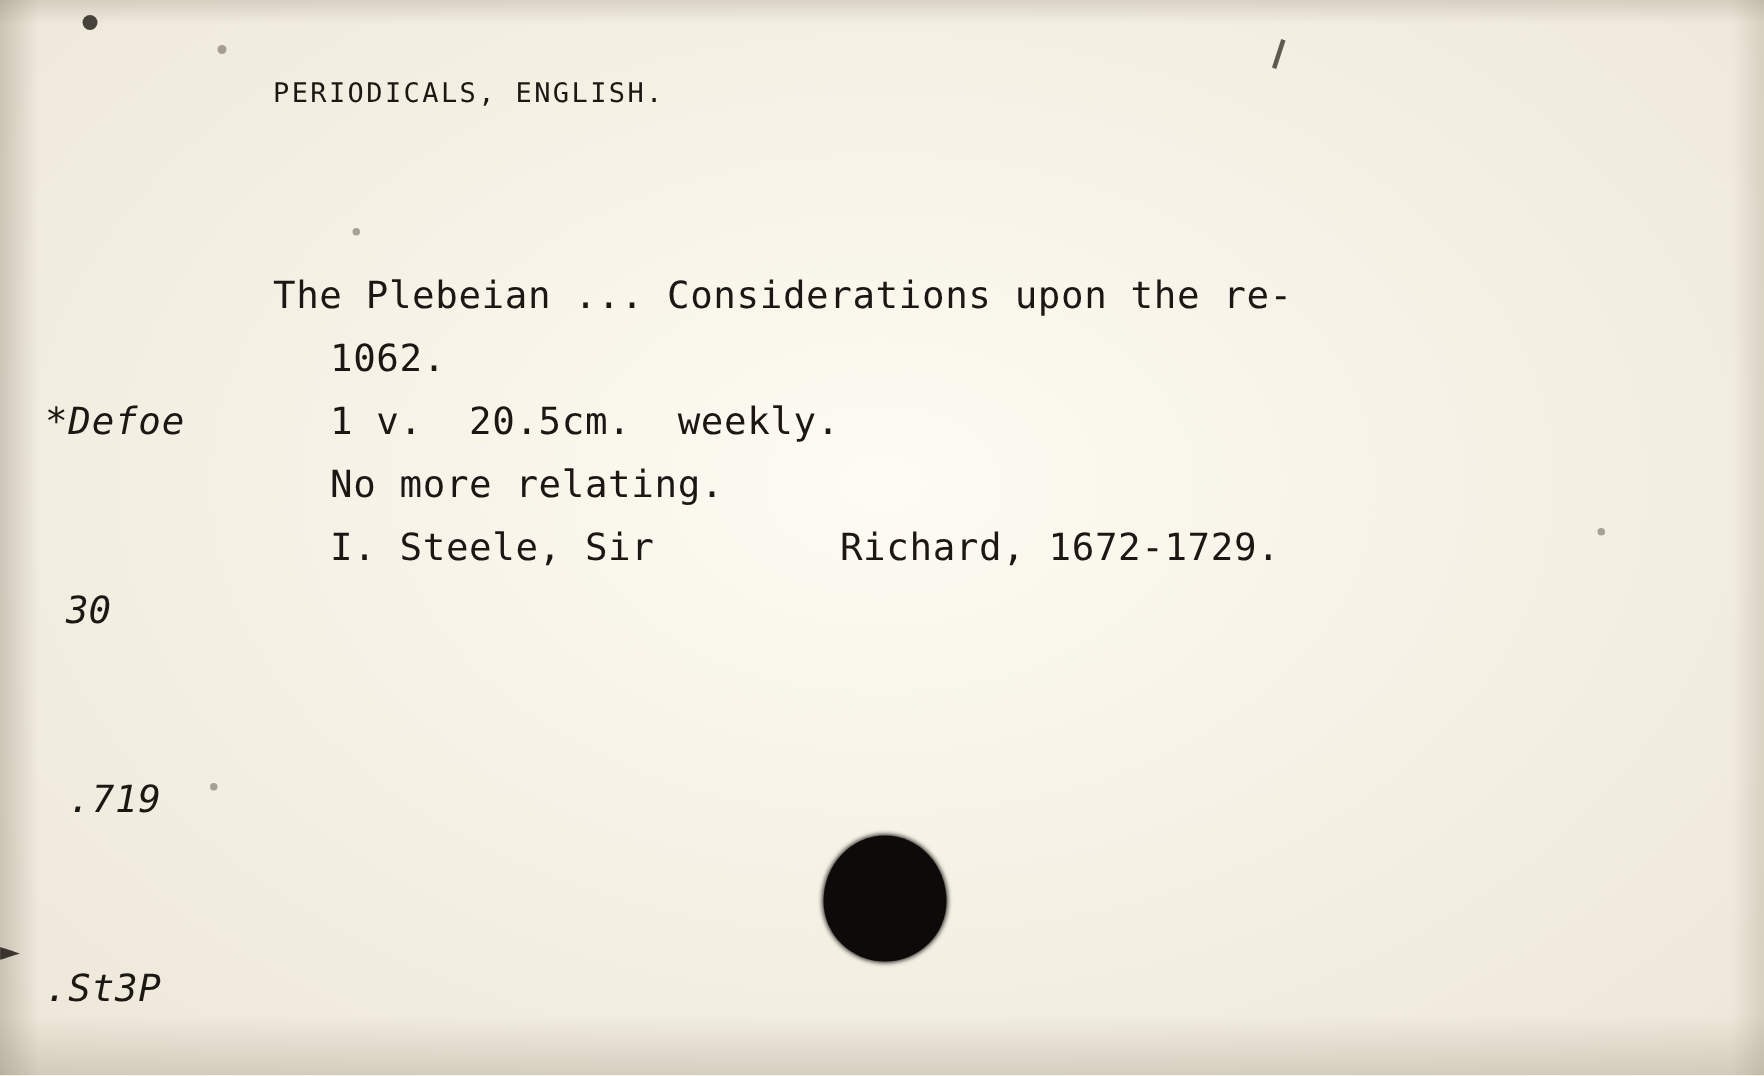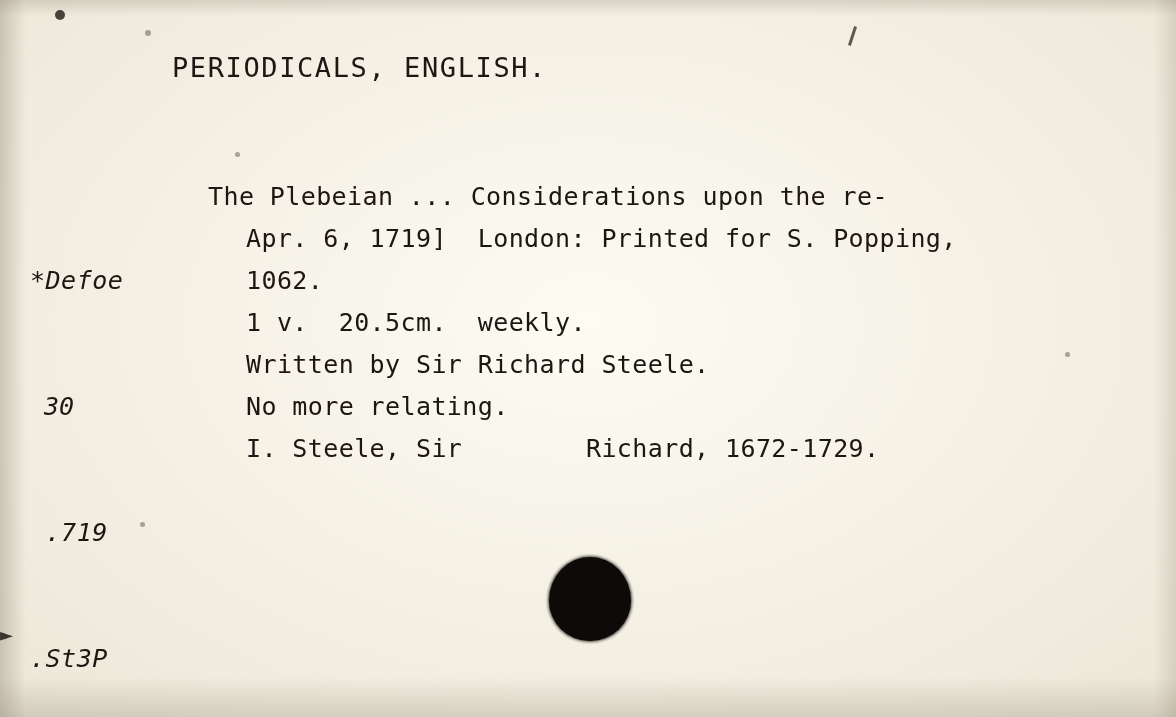--- a/index.html
+++ b/index.html
@@ -48,23 +48,23 @@
   .edge-right {
     position: absolute;
     right: 0; top: 0; bottom: 0;
     width: 22px;
     background: linear-gradient(to left, rgba(130,120,100,0.22), rgba(130,120,100,0));
     pointer-events: none;
   }
 
   .heading {
     position: absolute;
-    left: 172px;
+    left: 182px;
     top: 52px;
-    font-size: 27px;
+    font-size: 18px;
     letter-spacing: 1.6px;
     white-space: pre;
   }
 
   .callnumber {
     position: absolute;
     left: 30px;
     top: 176px;
     font-size: 25px;
     line-height: 42px;
@@ -80,21 +80,20 @@
     position: absolute;
     left: 182px;
     top: 176px;
     width: 960px;
     font-size: 25px;
     line-height: 42px;
   }
   .body-block .line {
     white-space: pre;
     letter-spacing: 0.4px;
-    margin-left: 26px;
   }
   .indent {
     padding-left: 38px;
   }
 
   
   .ink-blot {
     position: absolute;
     left: 549px;
     top: 557px;
@@ -164,23 +163,21 @@
 
   <div class="callnumber">
     <div class="cn-line-1">*Defoe</div>
     <div class="cn-line-2">30</div>
     <div class="cn-line-3">.719</div>
     <div class="cn-line-4">.St3P</div>
   </div>
 
   <div class="body-block">
     <div class="line">The Plebeian ... Considerations upon the re-</div>
-    <div class="line indent">Apr. 6, 1719]  London: Printed for S. Popping,</div>
     <div class="line indent">1062.</div>
     <div class="line indent">1 v.  20.5cm.  weekly.</div>
-    <div class="line indent">Written by Sir Richard Steele.</div>
     <div class="line indent">No more relating.</div>
     <div class="line indent"><span>I. Steele, Sir</span><span>        </span><span>Richard, 1672-1729.</span></div>
   </div>
 
   <div class="ink-blot"></div>
 
 </div>
 
 </body></html>

